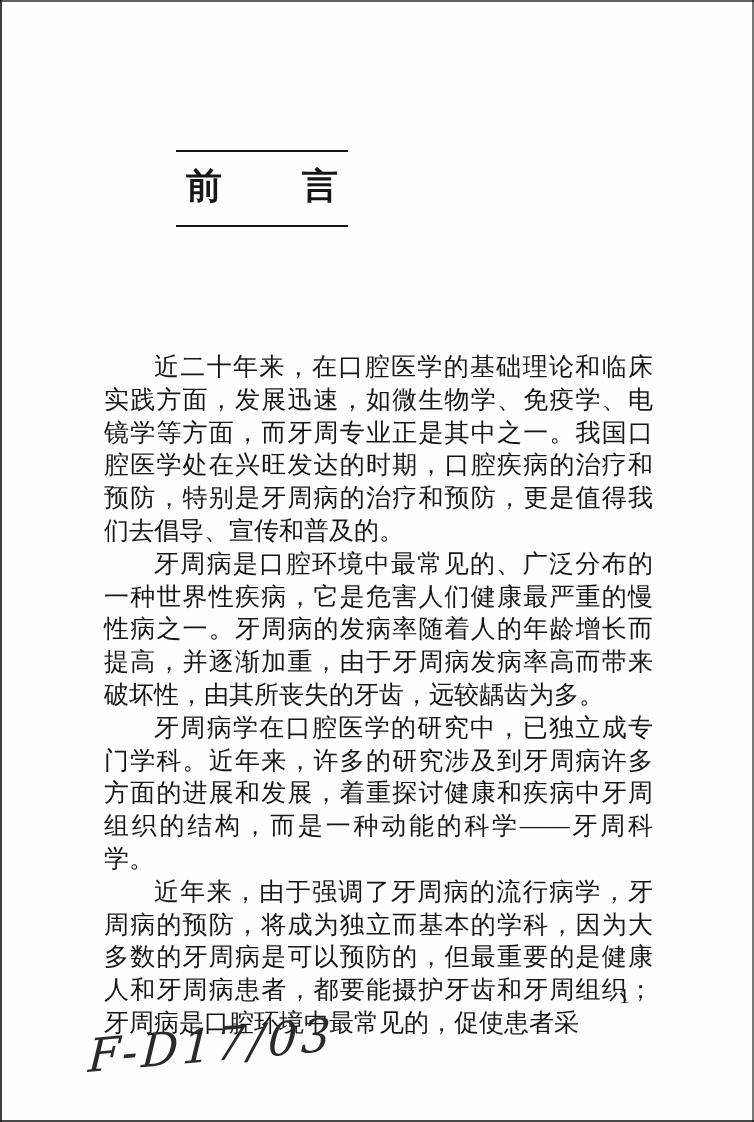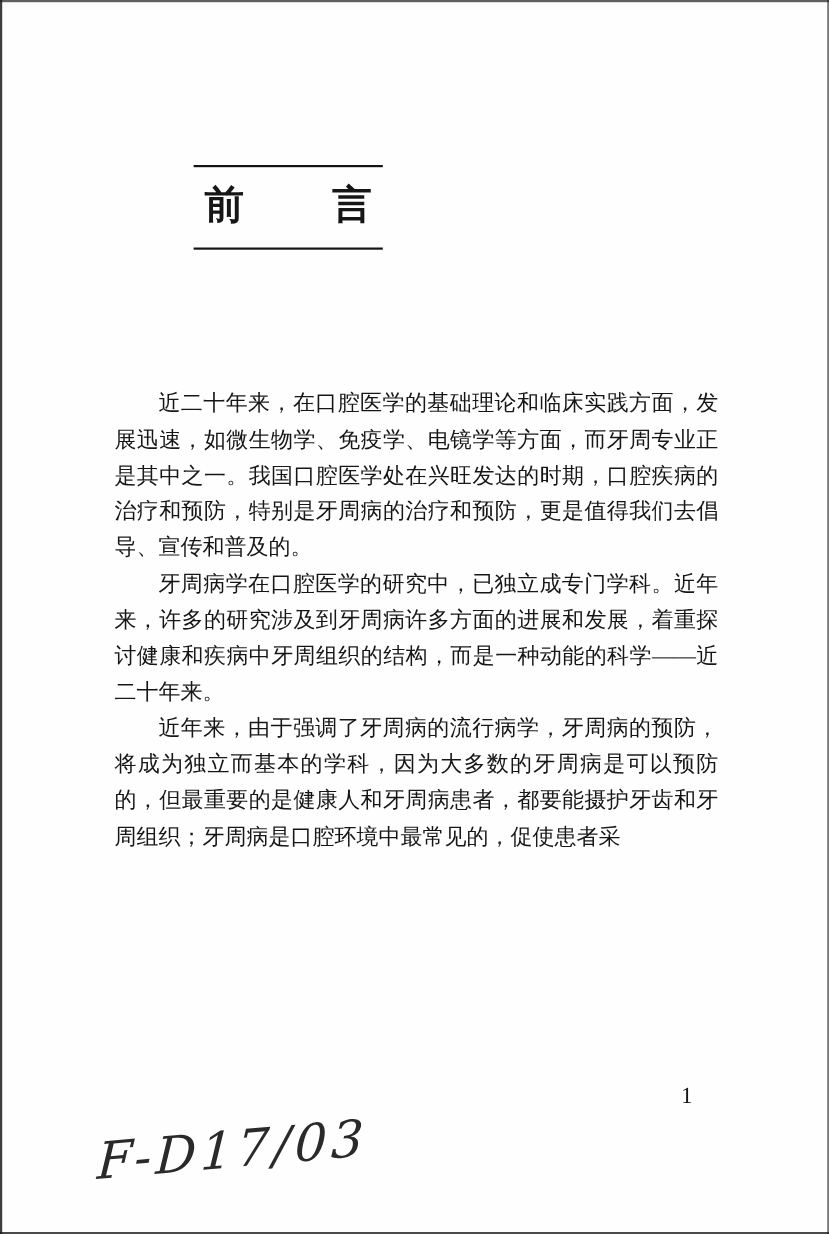--- a/index.html
+++ b/index.html
@@ -38,21 +38,21 @@
     font-weight: bold;
     letter-spacing: 0;
     line-height: 1.1;
   }
 
   .body-text {
     position: absolute;
     left: 104px;
     top: 351px;
     width: 549px;
-    font-size: 20px;
+    font-size: 25px;
     line-height: 32.8px;
     text-align: justify;
   }
   .body-text p {
     text-indent: 2em;
   }
 
   .page-number {
     position: absolute;
     left: 619px;
@@ -86,21 +86,22 @@
 
   <div class="title-block">
     <div class="title-row">
       <span>前</span>
       <span>言</span>
     </div>
   </div>
 
   <div class="body-text">
     <p>近二十年来，在口腔医学的基础理论和临床实践方面，发展迅速，如微生物学、免疫学、电镜学等方面，而牙周专业正是其中之一。我国口腔医学处在兴旺发达的时期，口腔疾病的治疗和预防，特别是牙周病的治疗和预防，更是值得我们去倡导、宣传和普及的。</p>
-    <p>牙周病学在口腔医学的研究中，已独立成专门学科。近年来，许多的研究涉及到牙周病许多方面的进展和发展，着重探讨健康和疾病中牙周组织的结构，而是一种动能的科学——近二十年来。</p>
+    <p>牙周病是口腔环境中最常见的、广泛分布的一种世界性疾病，它是危害人们健康最严重的慢性病之一。牙周病的发病率随着人的年龄增长而提高，并逐渐加重，由于牙周病发病率高而带来破坏性，由其所丧失的牙齿，远较龋齿为多。</p>
+    <p>牙周病学在口腔医学的研究中，已独立成专门学科。近年来，许多的研究涉及到牙周病许多方面的进展和发展，着重探讨健康和疾病中牙周组织的结构，而是一种动能的科学——牙周科学。</p>
     <p>近年来，由于强调了牙周病的流行病学，牙周病的预防，将成为独立而基本的学科，因为大多数的牙周病是可以预防的，但最重要的是健康人和牙周病患者，都要能摄护牙齿和牙周组织；牙周病是口腔环境中最常见的，促使患者采</p>
   </div>
 
   <div class="page-number">1</div>
 
   <div class="handwriting">F-D17/03</div>
 
 </div>
 
 </body></html>

